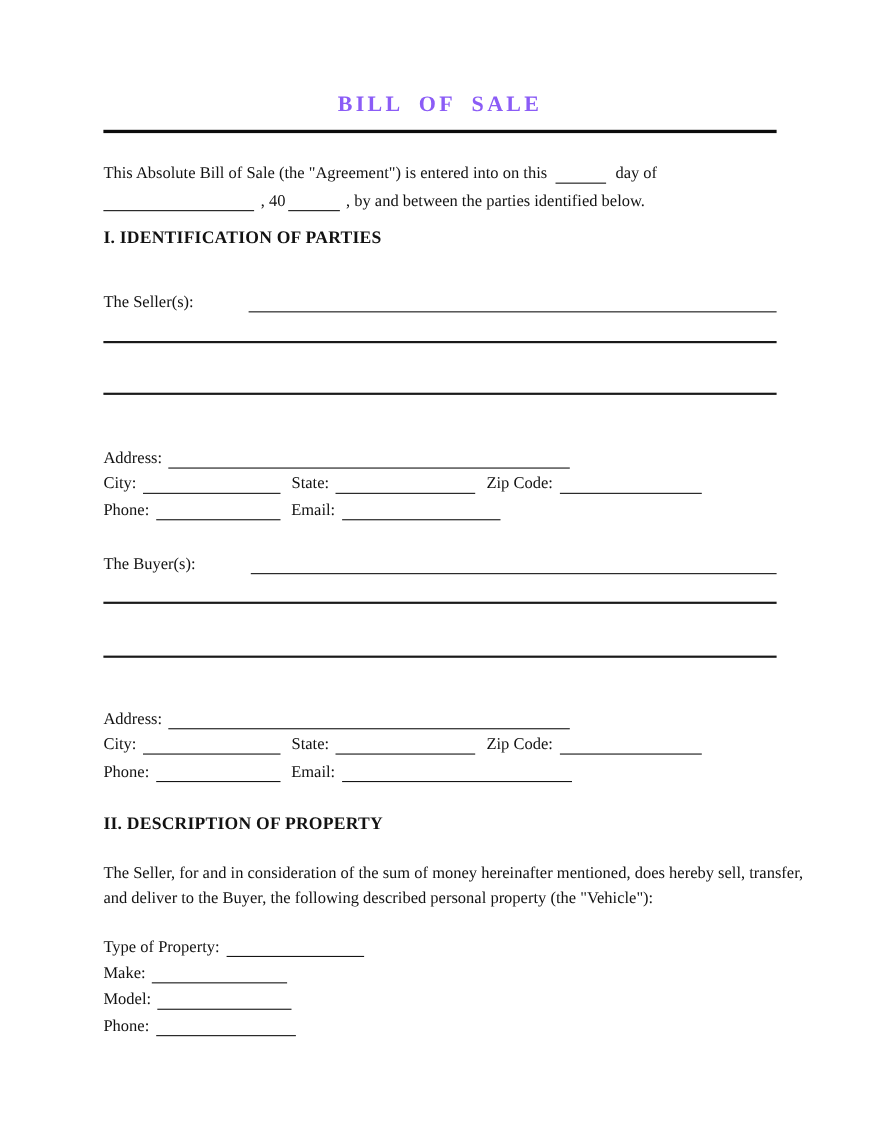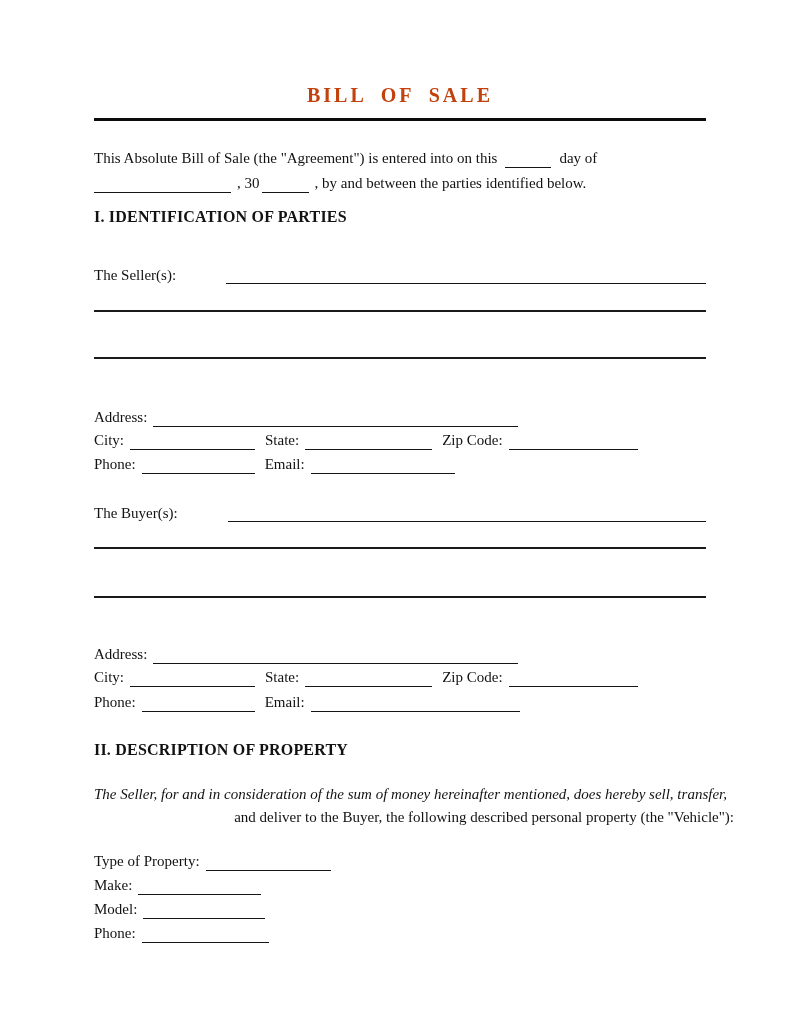--- a/index.html
+++ b/index.html
@@ -8,21 +8,21 @@
     width:800px; height:1035px;
     background:#ffffff;
     color:#121212;
     font-family:"Liberation Serif","DejaVu Serif",serif;
     font-size:15px;
     overflow:hidden;
   }
   .doc-title {
     position:absolute; top:84px; left:94px; width:612px;
     text-align:center; font-weight:bold; font-size:20px;
-    letter-spacing:3px; word-spacing:7px; color:#c2410c;
+    letter-spacing:3px; word-spacing:7px; color:#8b5cf6;
   }
   .title-rule {
     position:absolute; top:118px; left:94px; width:612px; height:3px;
     background:#0c0c0c;
   }
   .row {
     position:absolute; left:94px; width:640px;
     line-height:21px; white-space:nowrap;
   }
   .row-flex {
@@ -69,21 +69,21 @@
 
 <div class="page">
 
   <div class="doc-title">BILL OF SALE</div>
   <div class="title-rule"></div>
 
   <div class="row" style="top:148px;">
     <span>This Absolute Bill of Sale (the "Agreement") is entered into on this</span><span class="blank b-day"></span><span class="t-gap">day of</span>
   </div>
   <div class="row" style="top:173px;">
-    <span class="blank b-month"></span><span class="t-gap">, 30</span><span class="blank b-year20"></span><span class="t-gap">, by and between the parties identified below.</span>
+    <span class="blank b-month"></span><span class="t-gap">, 40</span><span class="blank b-year20"></span><span class="t-gap">, by and between the parties identified below.</span>
   </div>
 
   <div class="row heading" style="top:206px;">I. IDENTIFICATION OF PARTIES</div>
 
   <div class="row-flex" style="top:264px;">
     <span>The Seller(s):</span>
     <span class="fill-line"></span>
   </div>
   <div class="rule-line" style="top:310px;"></div>
   <div class="rule-line" style="top:357px;"></div>
@@ -109,22 +109,22 @@
     <span>Address:</span><span class="blank b-address"></span>
   </div>
   <div class="row" style="top:667px;">
     <span>City:</span><span class="blank b-city"></span><span class="lbl-follow">State:</span><span class="blank b-state"></span><span class="lbl-follow">Zip Code:</span><span class="blank b-zip"></span>
   </div>
   <div class="row" style="top:692px;">
     <span>Phone:</span><span class="blank b-phone"></span><span class="lbl-follow">Email:</span><span class="blank b-email-b"></span>
   </div>
 
   <div class="row heading" style="top:739px;">II. DESCRIPTION OF PROPERTY</div>
-  <div class="row" style="top:784px;font-style:italic;">The Seller, for and in consideration of the sum of money hereinafter mentioned, does hereby sell, transfer,</div>
-  <div class="row" style="top:807px;text-align:right;">and deliver to the Buyer, the following described personal property (the "Vehicle"):</div>
+  <div class="row" style="top:784px;">The Seller, for and in consideration of the sum of money hereinafter mentioned, does hereby sell, transfer,</div>
+  <div class="row" style="top:807px;">and deliver to the Buyer, the following described personal property (the "Vehicle"):</div>
 
   <div class="row" style="top:851px;">
     <span>Type of Property:</span><span class="blank b-type"></span>
   </div>
   <div class="row" style="top:899px;">
     <span>Model:</span><span class="blank b-model"></span>
   </div>
   <div class="row" style="top:875px;">
     <span>Make:</span><span class="blank b-make"></span>
   </div>

